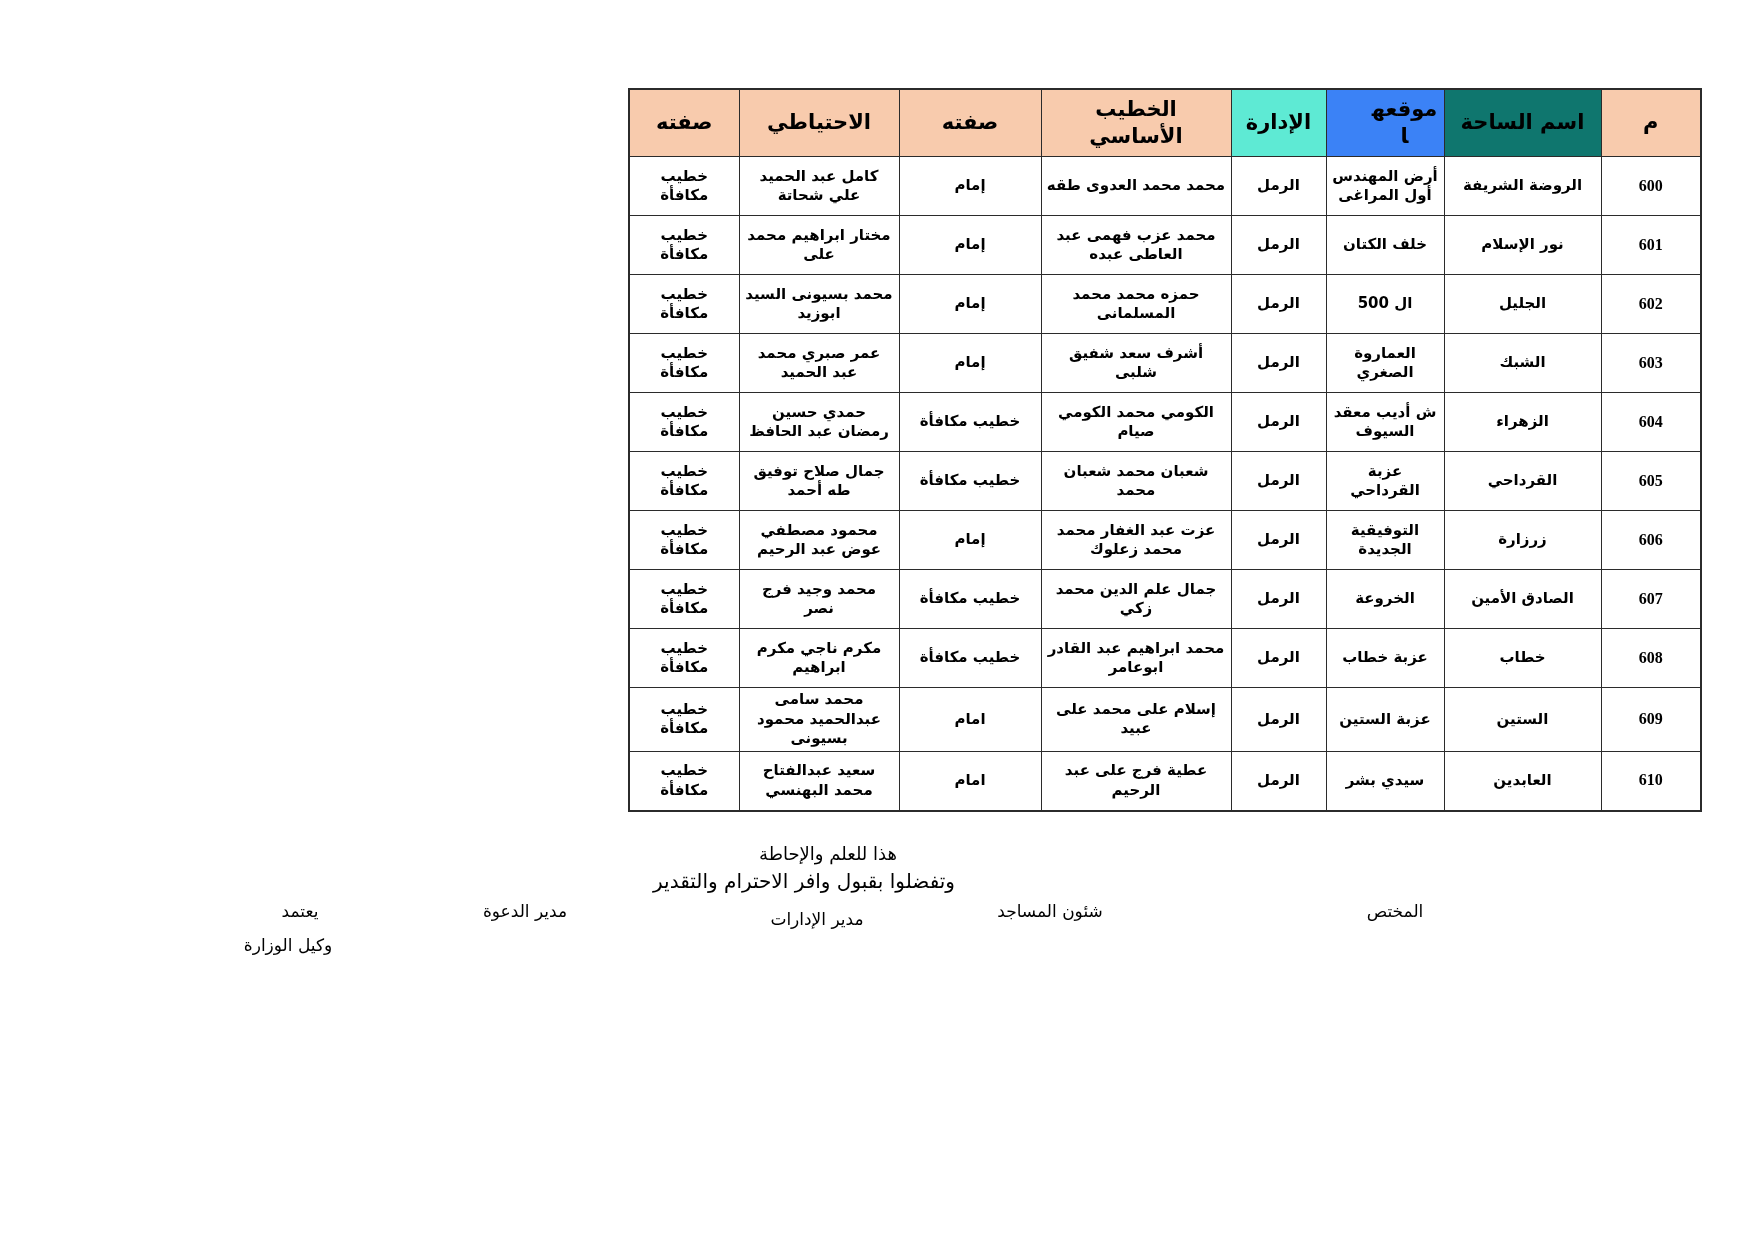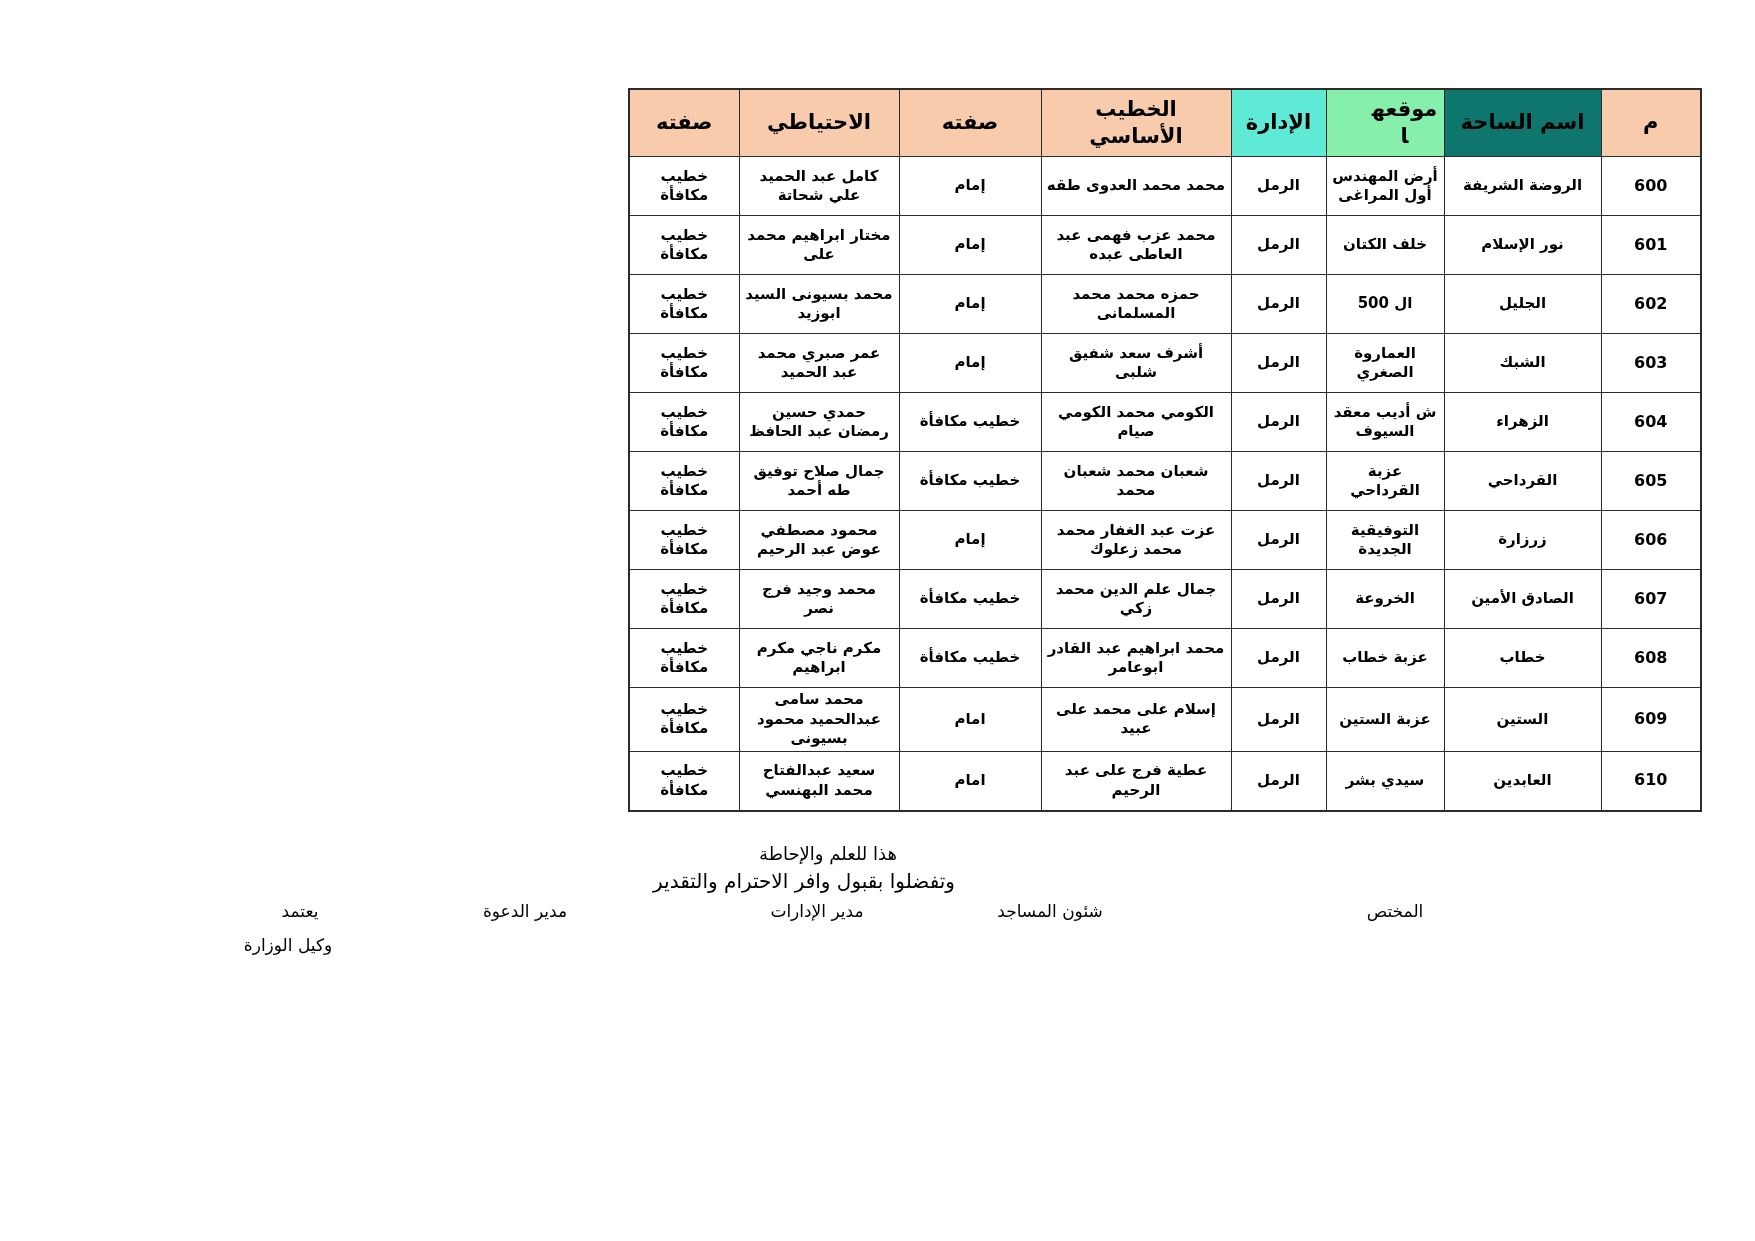--- a/index.html
+++ b/index.html
@@ -31,39 +31,39 @@
     padding:2px 5px;
     word-wrap:break-word;
   }
   .doc-table thead th{
     height:62px;
     font-size:21px;
   }
   .doc-table tbody td{
     height:54px;
   }
-  .doc-table td.cell-num{font-size:16px;}
+  .doc-table td.cell-num{font-size:16px;font-family:Liberation Serif, serif;}
   
   .alt-lg{font-size:21px;font-weight:bold;letter-spacing:0.5px;}
   .alt{font-size:18px;font-weight:normal;}
   .normal{font-weight:normal;}
   .small{font-weight:normal;font-size:13px;}
   
   .footer-item{
     position:absolute;
     text-align:center;
     font-weight:normal;
     white-space:nowrap;
   }
   .f-line1{left:728px;top:843px;width:200px;font-size:18px;}
   .f-line2{left:655px;top:869px;width:300px;font-size:20px;}
   .sig{font-size:17px;width:150px;top:901px;}
   .sig-0{left:1320px;}
   .sig-1{left:975px;}
-  .sig-2{left:742px;}
+  .sig-2{left:742px;margin-top:8px;}
   .sig-3{left:450px;}
   .sig-4{left:225px;}
   .f-approval{left:213px;top:935px;width:150px;font-size:17px;}
 </style>
 </head>
 <body>
 
 <table class="doc-table">
   <colgroup>
     <col style="width:100px">
@@ -72,21 +72,21 @@
     <col style="width:95px">
     <col style="width:190px">
     <col style="width:142px">
     <col style="width:160px">
     <col style="width:110px">
   </colgroup>
   <thead>
     <tr>
       <th style="background: rgb(248, 203, 173);">م</th>
       <th style="background: #0f766e;">اسم الساحة</th>
-      <th style="background: #86efac; padding-left: 44px;">موقعها</th>
+      <th style="background: #3b82f6; padding-left: 44px;">موقعها</th>
       <th style="background: #5eead4;">الإدارة</th>
       <th style="background: rgb(248, 203, 173);">الخطيب الأساسي</th>
       <th style="background: rgb(248, 203, 173);">صفته</th>
       <th style="background: rgb(248, 203, 173);">الاحتياطي</th>
       <th style="background: rgb(248, 203, 173);">صفته</th>
     </tr>
   </thead>
   <tbody>
       <tr>
     <td class="cell-num">600</td>

